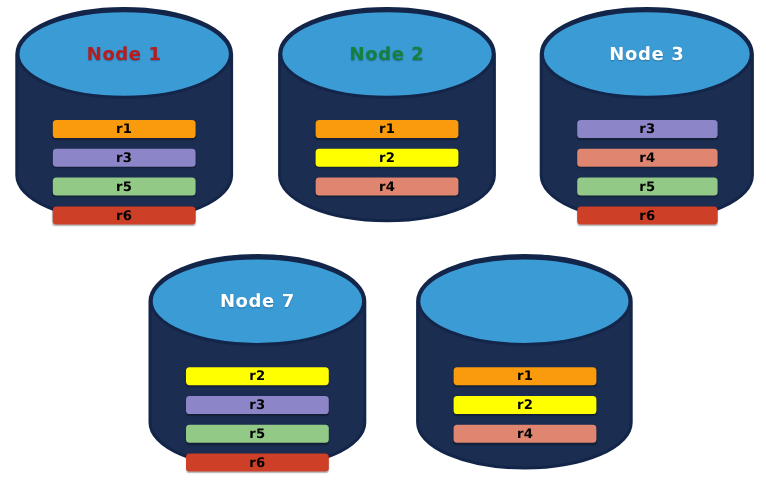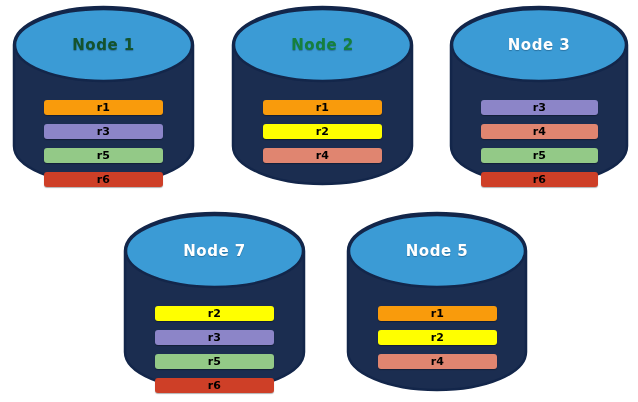--- a/index.html
+++ b/index.html
@@ -70,21 +70,21 @@
 </style>
 </head>
 <body>
 
 <div id="diagram-canvas">
     <div class="node-cylinder" style="left: 13px; top: 6px; width: 181px; height: 179px;">
       <svg class="cyl-svg" width="181" height="179" viewBox="0 0 181 179">
         <path d="M 1,39 L 1,140 A 89.5,38 0 0 0 180,140 L 180,39 A 89.5,38 0 0 0 1,39 Z" fill="#1B2D50" stroke="#13264A" stroke-width="2.5"></path>
         <ellipse cx="90.5" cy="39" rx="88.5" ry="36" fill="#3B9BD5" stroke="#13264A" stroke-width="2.5"></ellipse>
       </svg>
-      <div class="node-title" style="top: 30px; color: #14532d;">Node 1</div>
+      <div class="node-title" style="top: 30px; color: #b91c1c;">Node 1</div>
       <div class="replica-stack" style="top: 76px; height: 102px;">
         <div class="replica-bar" style="left: 31px; width: 119px; top: 18px; background: rgb(249, 155, 12); color: rgb(0, 0, 0);">r1</div>
         <div class="replica-bar" style="left: 31px; width: 119px; top: 42px; background: rgb(140, 133, 200); color: rgb(0, 0, 0);">r3</div>
         <div class="replica-bar" style="left: 31px; width: 119px; top: 66px; background: rgb(147, 201, 135); color: rgb(0, 0, 0);">r5</div>
         <div class="replica-bar" style="left: 31px; width: 119px; top: 90px; background: rgb(206, 63, 39); color: rgb(0, 0, 0);">r6</div>
       </div>
     </div>
     <div class="node-cylinder" style="left: 232px; top: 6px; width: 181px; height: 179px;">
       <svg class="cyl-svg" width="181" height="179" viewBox="0 0 181 179">
         <path d="M 1,39 L 1,140 A 89.5,38 0 0 0 180,140 L 180,39 A 89.5,38 0 0 0 1,39 Z" fill="#1B2D50" stroke="#13264A" stroke-width="2.5"></path>
@@ -121,20 +121,19 @@
         <div class="replica-bar" style="left: 31px; width: 119px; top: 42px; background: rgb(140, 133, 200); color: rgb(0, 0, 0);">r3</div>
         <div class="replica-bar" style="left: 31px; width: 119px; top: 66px; background: rgb(147, 201, 135); color: rgb(0, 0, 0);">r5</div>
         <div class="replica-bar" style="left: 31px; width: 119px; top: 90px; background: rgb(206, 63, 39); color: rgb(0, 0, 0);">r6</div>
       </div>
     </div>
     <div class="node-cylinder" style="left: 347px; top: 212px; width: 180px; height: 179px;">
       <svg class="cyl-svg" width="180" height="179" viewBox="0 0 180 179">
         <path d="M 1,39 L 1,140 A 89,38 0 0 0 179,140 L 179,39 A 89,38 0 0 0 1,39 Z" fill="#1B2D50" stroke="#13264A" stroke-width="2.5"></path>
         <ellipse cx="90" cy="39" rx="88" ry="36" fill="#3B9BD5" stroke="#13264A" stroke-width="2.5"></ellipse>
       </svg>
-      <div class="node-title" style="top: 30px; color: rgb(255, 255, 255);">Node 5</div>
       <div class="replica-stack" style="top: 76px; height: 102px;">
         <div class="replica-bar" style="left: 31px; width: 119px; top: 18px; background: rgb(249, 155, 12); color: rgb(0, 0, 0);">r1</div>
         <div class="replica-bar" style="left: 31px; width: 119px; top: 42px; background: rgb(255, 255, 0); color: rgb(0, 0, 0);">r2</div>
         <div class="replica-bar" style="left: 31px; width: 119px; top: 66px; background: rgb(224, 133, 112); color: rgb(0, 0, 0);">r4</div>
       </div>
     </div>
   </div>
 
 </body></html>

